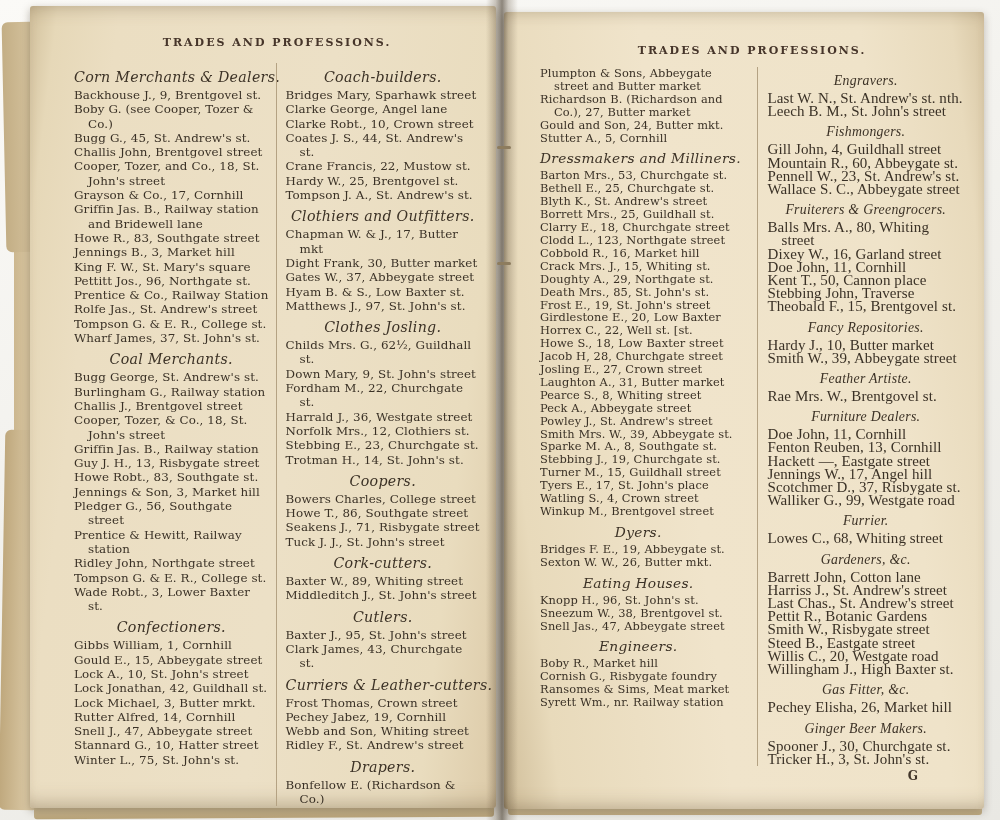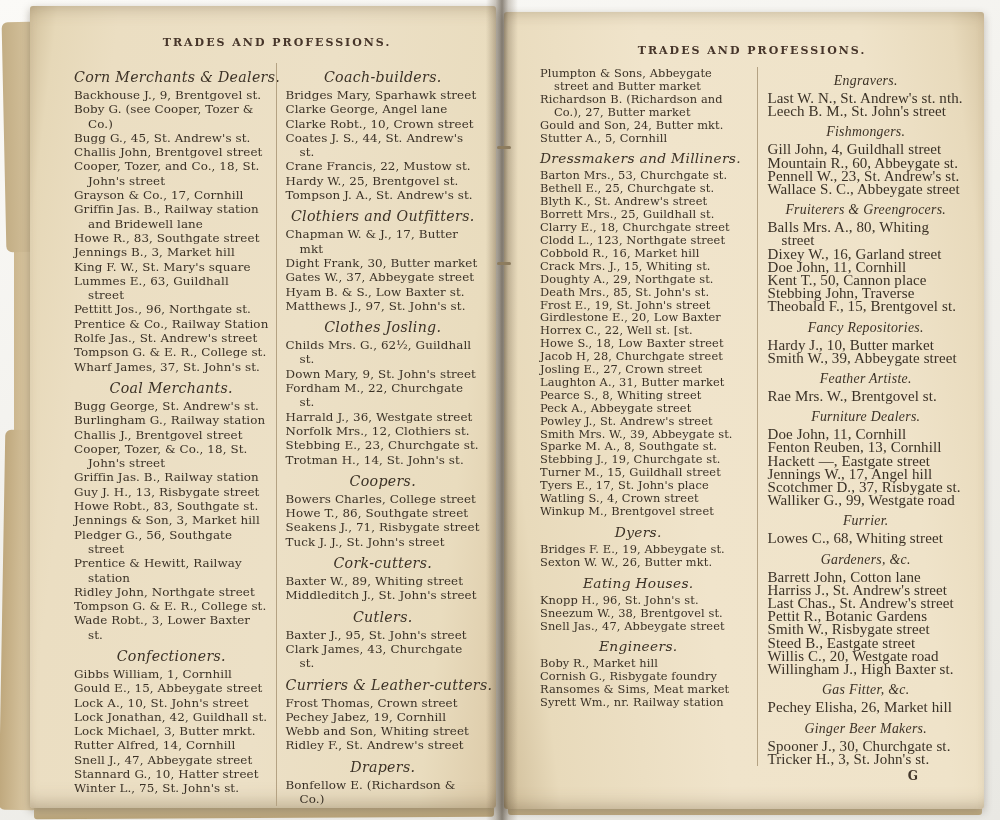--- a/index.html
+++ b/index.html
@@ -103,21 +103,20 @@
             <div class="entry">Backhouse J., 9, Brentgovel st.</div>
             <div class="entry">Boby G. (see Cooper, Tozer &amp; Co.)</div>
             <div class="entry">Bugg G., 45, St. Andrew's st.</div>
             <div class="entry">Challis John, Brentgovel street</div>
             <div class="entry">Cooper, Tozer, and Co., 18, St. John's street</div>
             <div class="entry">Grayson &amp; Co., 17, Cornhill</div>
             <div class="entry">Griffin Jas. B., Railway station and Bridewell lane</div>
             <div class="entry">Howe R., 83, Southgate street</div>
             <div class="entry">Jennings B., 3, Market hill</div>
             <div class="entry">King F. W., St. Mary's square</div>
-            <div class="entry">Lummes E., 63, Guildhall street</div>
             <div class="entry">Pettitt Jos., 96, Northgate st.</div>
             <div class="entry">Prentice &amp; Co., Railway Station</div>
             <div class="entry">Rolfe Jas., St. Andrew's street</div>
             <div class="entry">Tompson G. &amp; E. R., College st.</div>
             <div class="entry">Wharf James, 37, St. John's st.</div>
             <div class="section-heading">Coal Merchants.</div>
             <div class="entry">Bugg George, St. Andrew's st.</div>
             <div class="entry">Burlingham G., Railway station</div>
             <div class="entry">Challis J., Brentgovel street</div>
             <div class="entry">Cooper, Tozer, &amp; Co., 18, St. John's street</div>

